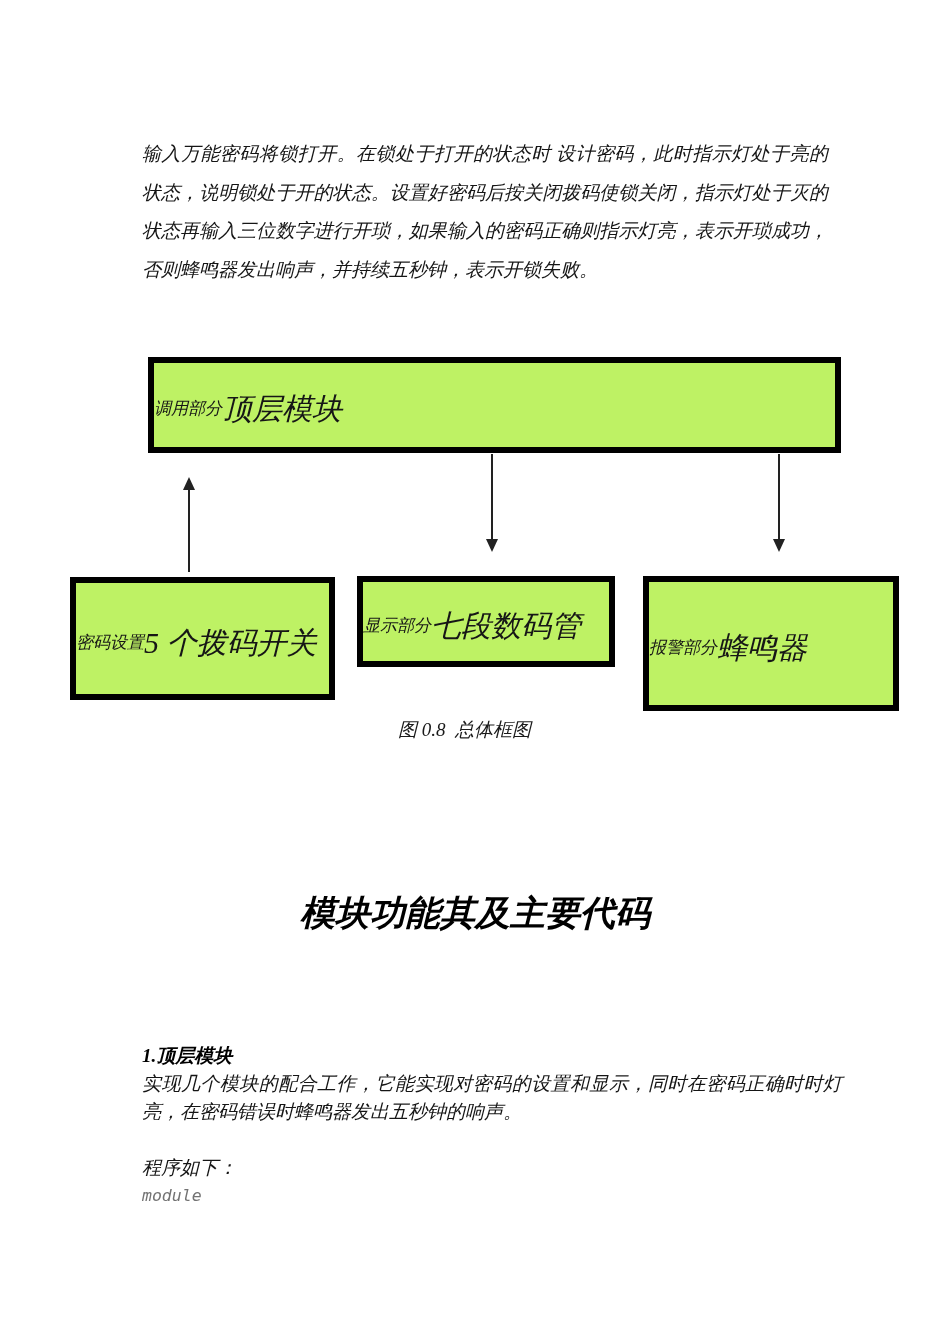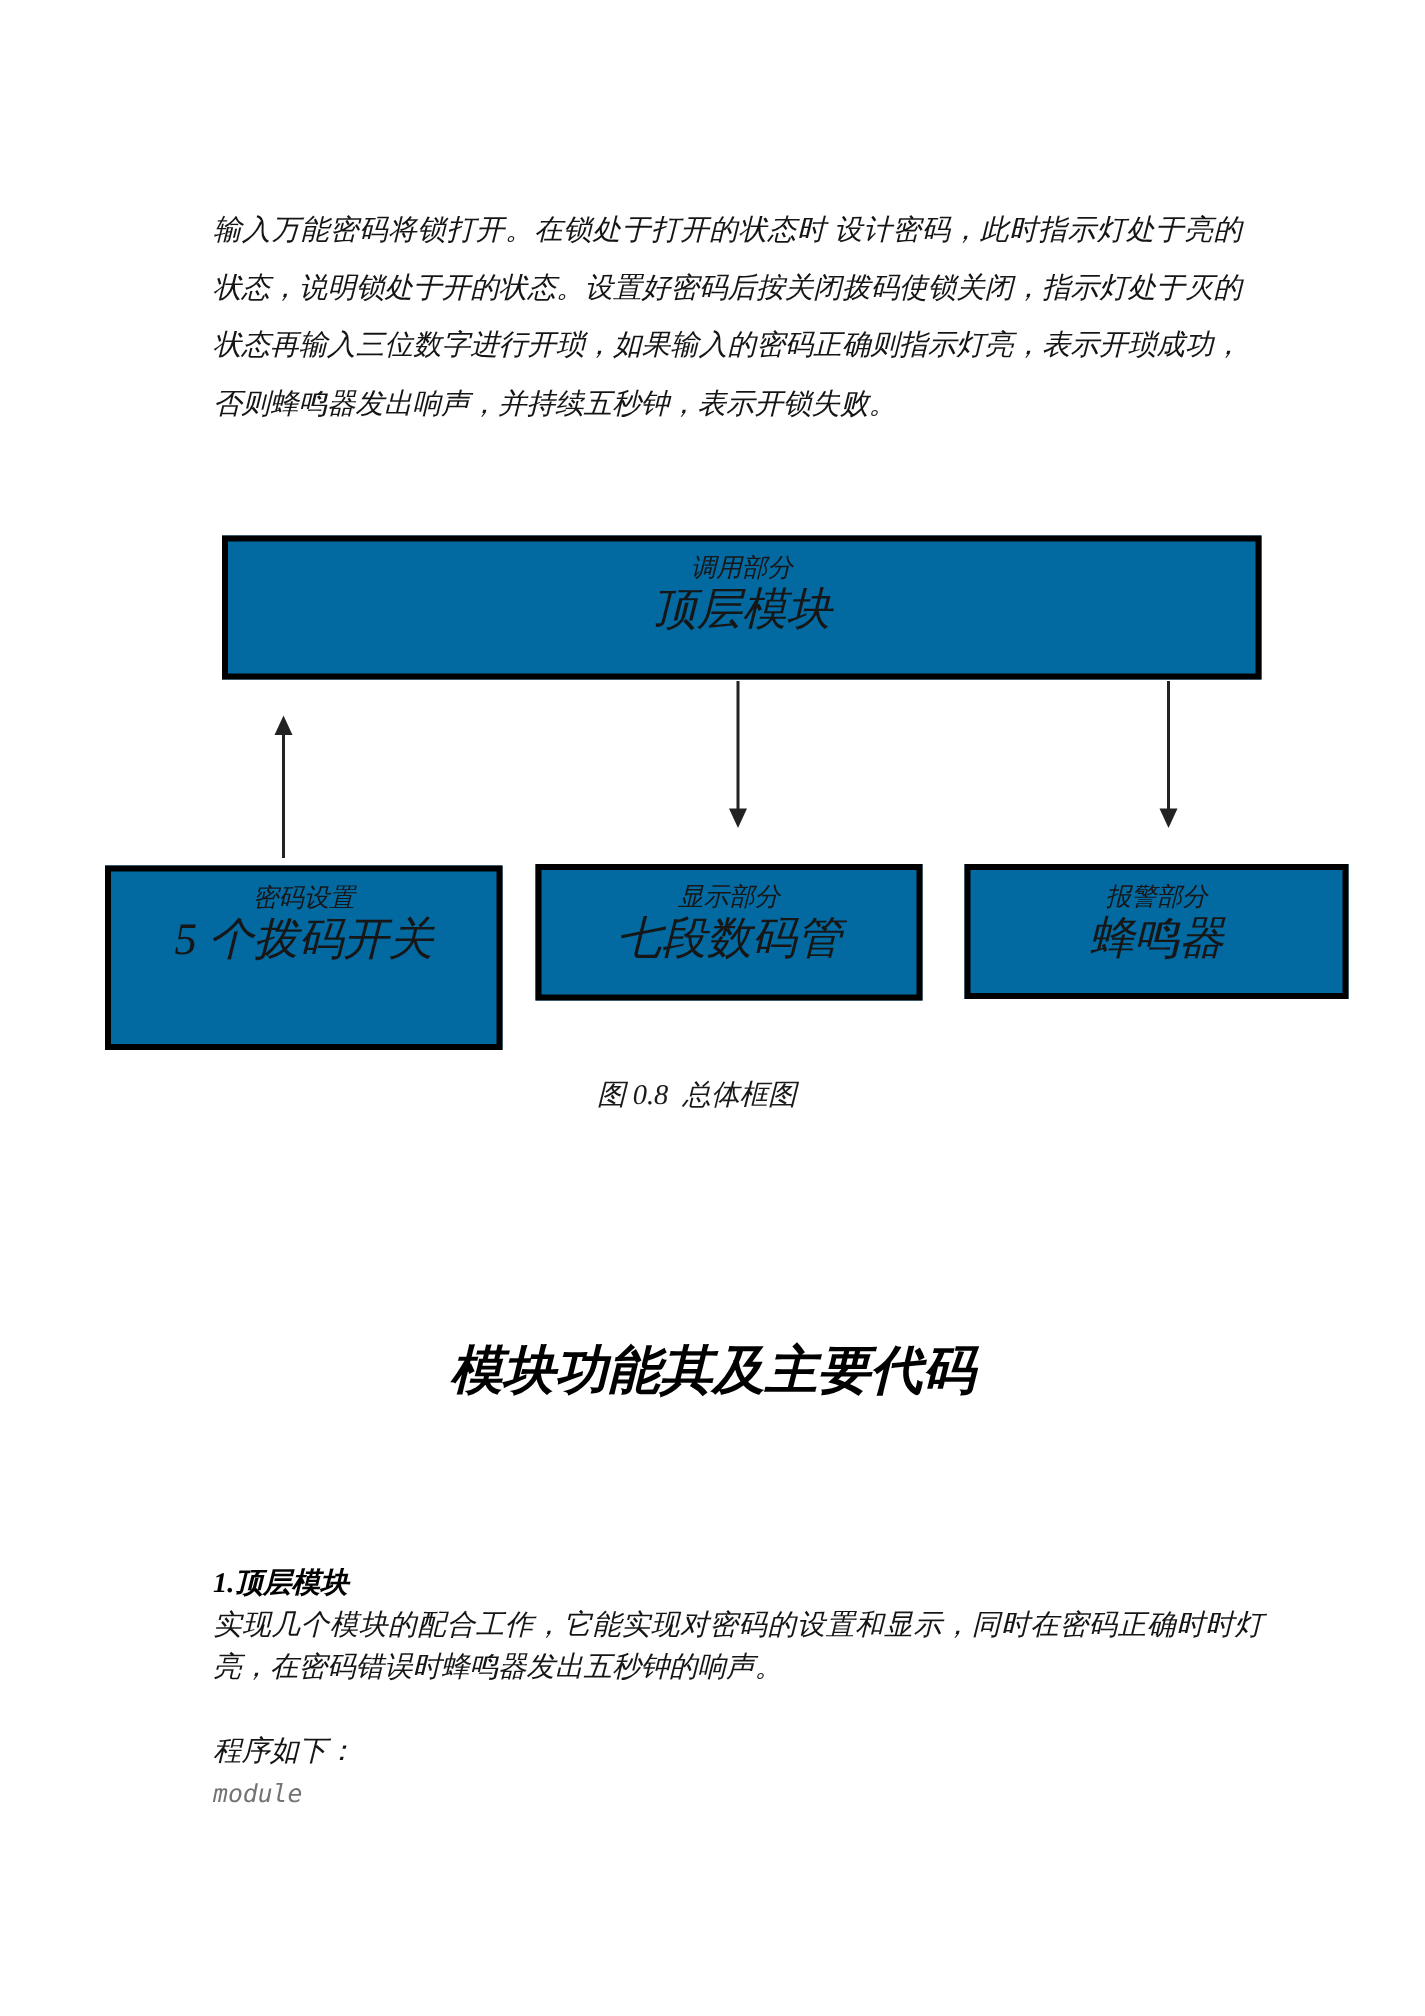--- a/index.html
+++ b/index.html
@@ -30,43 +30,42 @@
     font-size: 35px;
     font-weight: bold;
     color: #000000;
   }
   .h1 { top: 276px; }
   .h2 { top: 890px; }
 
   
   .dbox {
     position: absolute;
-    border: 4px solid #000000;
-    background: #0369a1;
+    border: 6px solid #000000;
+    background: #bef264;
     box-sizing: border-box;
     display: flex;
-    flex-direction: column;
     align-items: center;
     padding-top: 7px;
   }
   .dbox .small-label {
     font-size: 17px;
     line-height: 21px;
     color: #161616;
   }
   .dbox .big-label {
     font-size: 30px;
     line-height: 35px;
     color: #161616;
     white-space: pre;
   }
   .box-top   { left: 148px; top: 357px; width: 693px; height: 96px; }
   .box-left  { left: 70px;  top: 577px; width: 265px; height: 123px; }
   .box-mid   { left: 357px; top: 576px; width: 258px; height: 91px; }
-  .box-right { left: 643px; top: 576px; width: 256px; height: 90px; }
+  .box-right { left: 643px; top: 576px; width: 256px; height: 135px; }
 
   
   .arrow { position: absolute; }
   .arrow .shaft {
     position: absolute;
     width: 2px;
     background: #222222;
   }
   .arrow .head-up {
     position: absolute;

